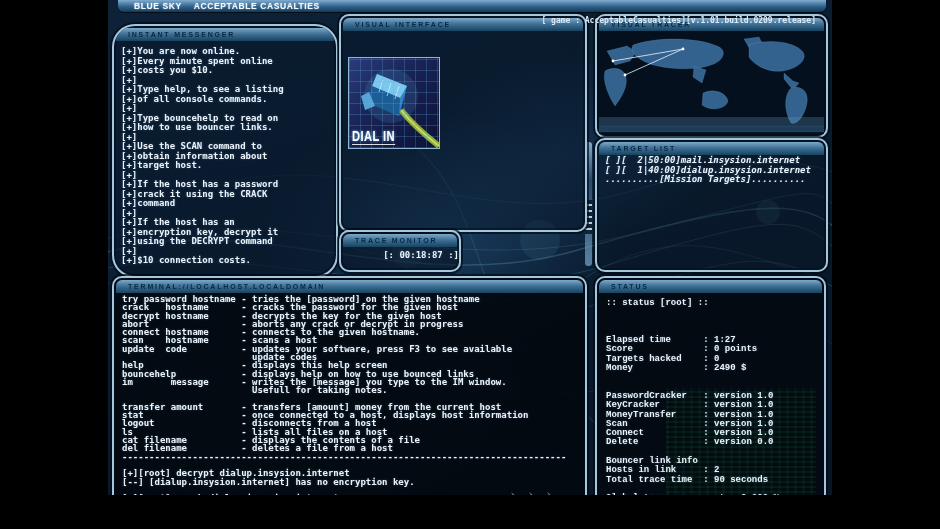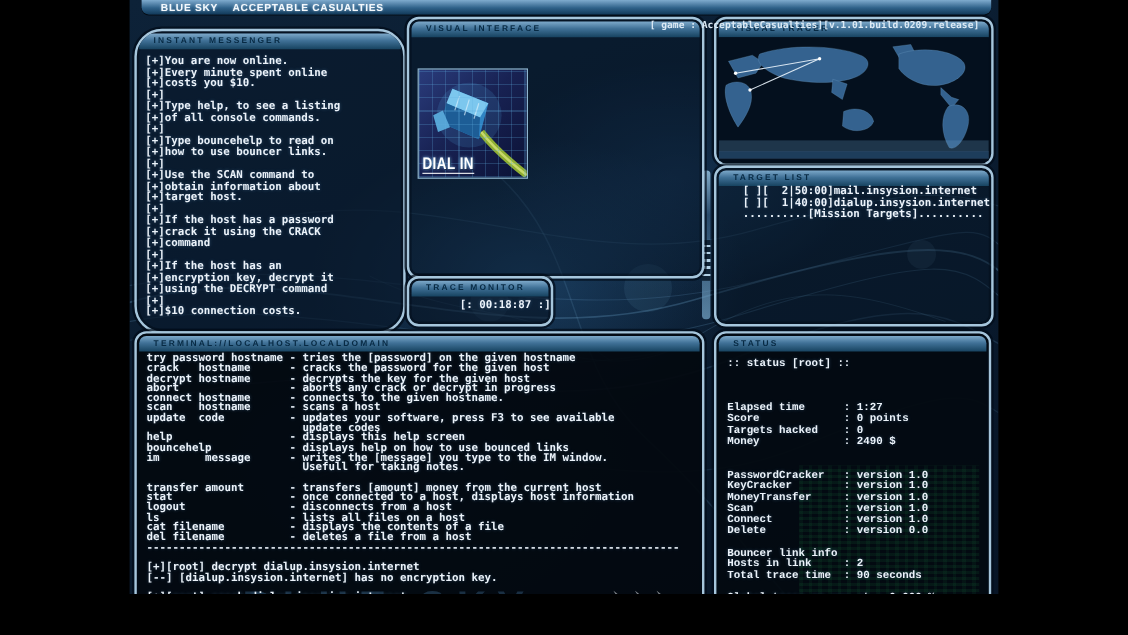--- a/index.html
+++ b/index.html
@@ -56,21 +56,21 @@
   .rail{position:absolute;left:477px;top:142px;width:7px;height:124px;z-index:3;
     background:linear-gradient(180deg,rgba(150,195,225,.85),rgba(70,115,155,.45) 30%,rgba(120,170,205,.7));
     border-radius:3px;}
   .rail-ticks{position:absolute;left:0;right:0;top:58px;height:34px;
     background:repeating-linear-gradient(0deg, rgba(8,24,40,.85) 0 4px, rgba(190,220,240,.9) 4px 6px);}
 
   .p-vt{left:487px;top:14px;width:229px;height:120px;background:#04101e;}
   .p-vt svg{position:absolute;left:2px;top:15px;}
 
   .p-tl{left:487px;top:138px;width:229px;height:130px;background:rgba(8,22,38,.40);}
-  .p-tl pre{position:absolute;left:22px;top:16px;}
+  .p-tl pre{position:absolute;left:8px;top:16px;font-style:italic;}
 
   .p-term{left:4px;top:276px;width:471px;height:250px;background:rgba(3,9,15,.93);}
   .p-term pre{position:absolute;left:8px;top:17px;line-height:8.3px;z-index:2;}
   .watermark{position:absolute;left:88px;bottom:2px;z-index:1;
     font:700 34px "Liberation Sans",sans-serif;letter-spacing:9px;color:rgba(86,146,196,.28);
     transform:scaleY(1.05);white-space:nowrap;}
   .chevrons{position:absolute;right:10px;bottom:10px;z-index:1;}
 
   .p-st{left:487px;top:276px;width:227px;height:246px;background:rgba(3,10,16,.93);}
   .p-st pre{position:absolute;left:9px;top:21px;line-height:9.3px;z-index:2;font-family:Liberation Mono, monospace;}

